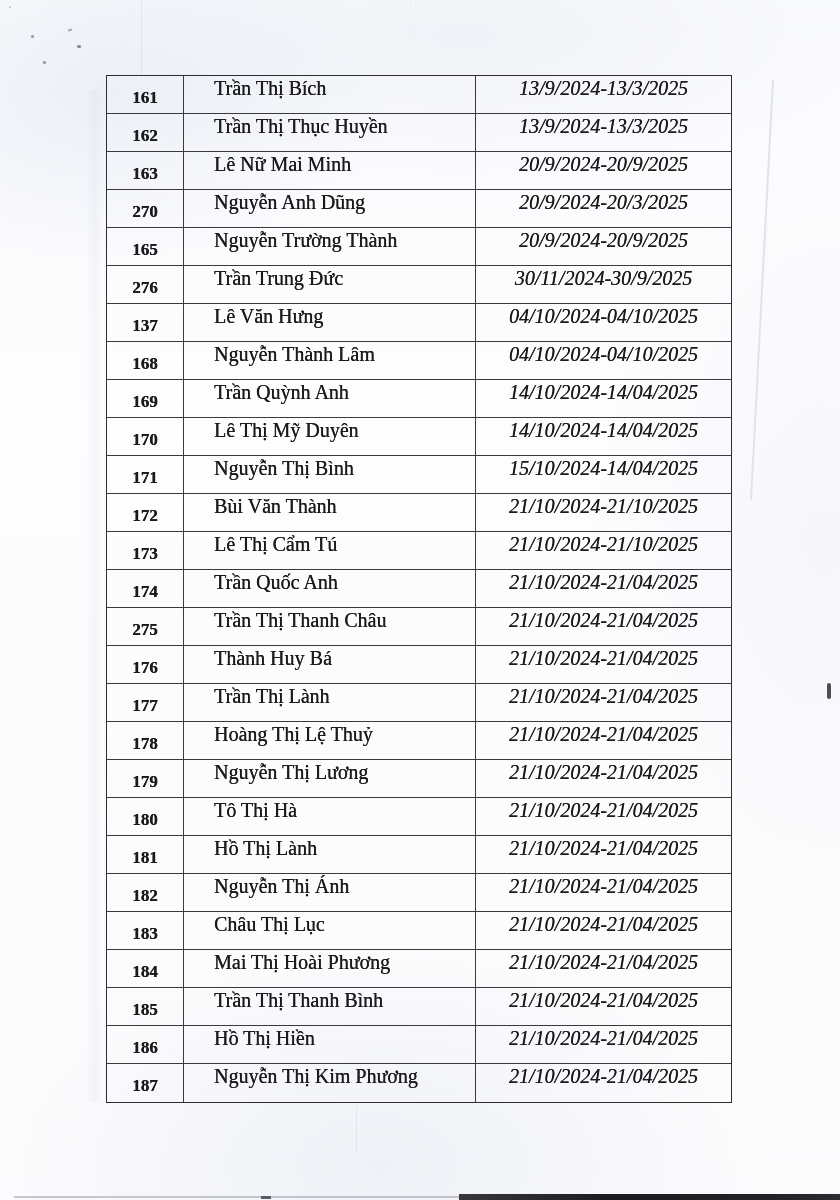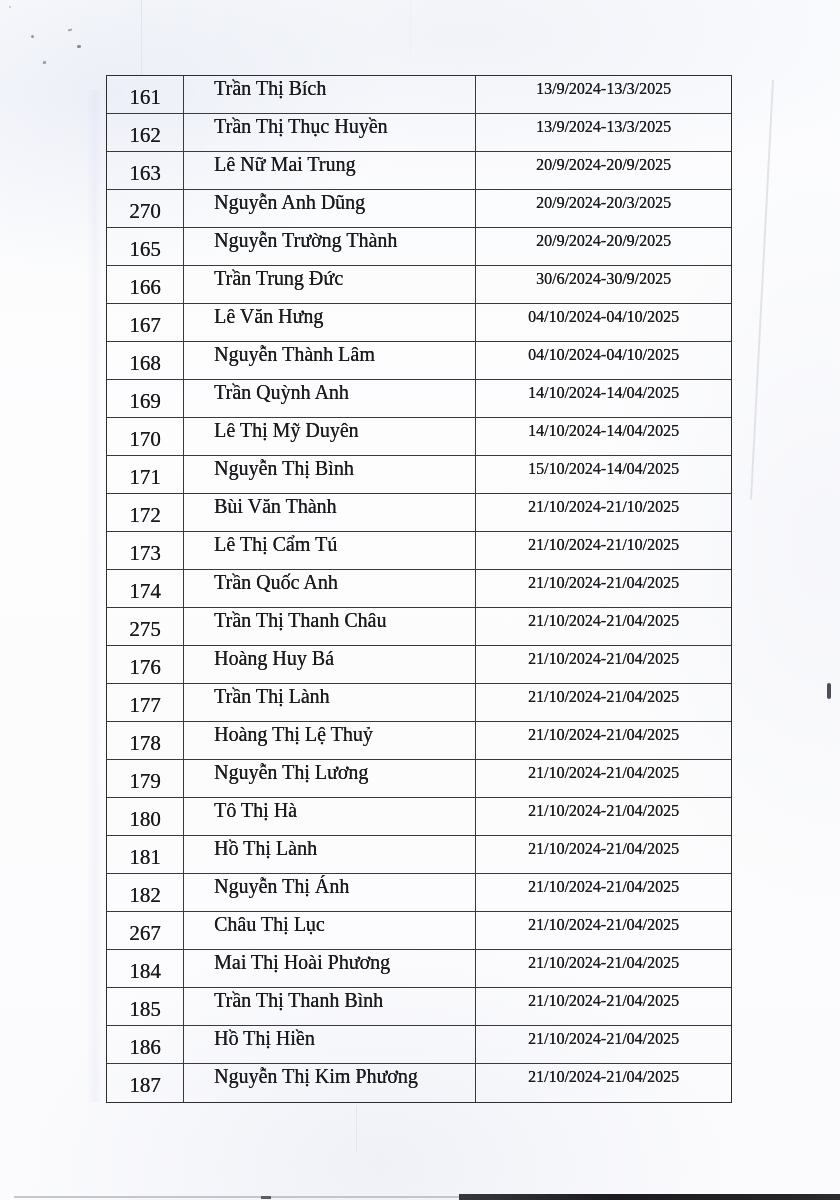--- a/index.html
+++ b/index.html
@@ -38,33 +38,35 @@
     display:flex;align-items:flex-start;
     color:var(--text);
     line-height:21px;
     text-shadow:0.25px 0 0 currentColor;
     white-space:nowrap;
     overflow:visible;
   }
   .c-no{
     justify-content:center;
     padding-top:11px;
-    font-size:21px;
+    font-size:17px;
     border-right:1.3px solid var(--inner-border);
+    font-weight:bold;
   }
   .c-name{
     padding-left:30px;
     padding-top:2px;
     font-size:20px;
     border-right:1.3px solid var(--inner-border);
   }
   .c-date{
     justify-content:center;
     padding-top:2px;
-    font-size:16px;
+    font-size:20px;
+    font-style:italic;
   }
   .row-border .cell{border-bottom:1.3px solid var(--inner-border);}
   .row-last .cell{border-bottom:none;}
   
   .t-row{display:contents;}
 
   
   .artifact{position:absolute;pointer-events:none;}
   .speck1{left:31px;top:35px;width:3px;height:3px;background:#75757d;border-radius:50%;opacity:.75;}
   .speck2{left:68px;top:29px;width:4px;height:2px;background:#7d7d85;opacity:.7;transform:rotate(-20deg);}
@@ -111,44 +113,44 @@
     </div>
 
     <div class="t-row row-border">
       <div class="cell c-no">162</div>
       <div class="cell c-name">Trần Thị Thục Huyền</div>
       <div class="cell c-date">13/9/2024-13/3/2025</div>
     </div>
 
     <div class="t-row row-border">
       <div class="cell c-no">163</div>
-      <div class="cell c-name">Lê Nữ Mai Trung</div>
+      <div class="cell c-name">Lê Nữ Mai Minh</div>
       <div class="cell c-date">20/9/2024-20/9/2025</div>
     </div>
 
     <div class="t-row row-border">
       <div class="cell c-no">270</div>
       <div class="cell c-name">Nguyễn Anh Dũng</div>
       <div class="cell c-date">20/9/2024-20/3/2025</div>
     </div>
 
     <div class="t-row row-border">
       <div class="cell c-no">165</div>
       <div class="cell c-name">Nguyễn Trường Thành</div>
       <div class="cell c-date">20/9/2024-20/9/2025</div>
     </div>
 
     <div class="t-row row-border">
-      <div class="cell c-no">166</div>
+      <div class="cell c-no">276</div>
       <div class="cell c-name">Trần Trung Đức</div>
-      <div class="cell c-date">30/6/2024-30/9/2025</div>
-    </div>
-
-    <div class="t-row row-border">
-      <div class="cell c-no">167</div>
+      <div class="cell c-date">30/11/2024-30/9/2025</div>
+    </div>
+
+    <div class="t-row row-border">
+      <div class="cell c-no">137</div>
       <div class="cell c-name">Lê Văn Hưng</div>
       <div class="cell c-date">04/10/2024-04/10/2025</div>
     </div>
 
     <div class="t-row row-border">
       <div class="cell c-no">168</div>
       <div class="cell c-name">Nguyễn Thành Lâm</div>
       <div class="cell c-date">04/10/2024-04/10/2025</div>
     </div>
 
@@ -189,21 +191,21 @@
     </div>
 
     <div class="t-row row-border">
       <div class="cell c-no">275</div>
       <div class="cell c-name">Trần Thị Thanh Châu</div>
       <div class="cell c-date">21/10/2024-21/04/2025</div>
     </div>
 
     <div class="t-row row-border">
       <div class="cell c-no">176</div>
-      <div class="cell c-name">Hoàng Huy Bá</div>
+      <div class="cell c-name">Thành Huy Bá</div>
       <div class="cell c-date">21/10/2024-21/04/2025</div>
     </div>
 
     <div class="t-row row-border">
       <div class="cell c-no">177</div>
       <div class="cell c-name">Trần Thị Lành</div>
       <div class="cell c-date">21/10/2024-21/04/2025</div>
     </div>
 
     <div class="t-row row-border">
@@ -230,21 +232,21 @@
       <div class="cell c-date">21/10/2024-21/04/2025</div>
     </div>
 
     <div class="t-row row-border">
       <div class="cell c-no">182</div>
       <div class="cell c-name">Nguyễn Thị Ánh</div>
       <div class="cell c-date">21/10/2024-21/04/2025</div>
     </div>
 
     <div class="t-row row-border">
-      <div class="cell c-no">267</div>
+      <div class="cell c-no">183</div>
       <div class="cell c-name">Châu Thị Lục</div>
       <div class="cell c-date">21/10/2024-21/04/2025</div>
     </div>
 
     <div class="t-row row-border">
       <div class="cell c-no">184</div>
       <div class="cell c-name">Mai Thị Hoài Phương</div>
       <div class="cell c-date">21/10/2024-21/04/2025</div>
     </div>
 

